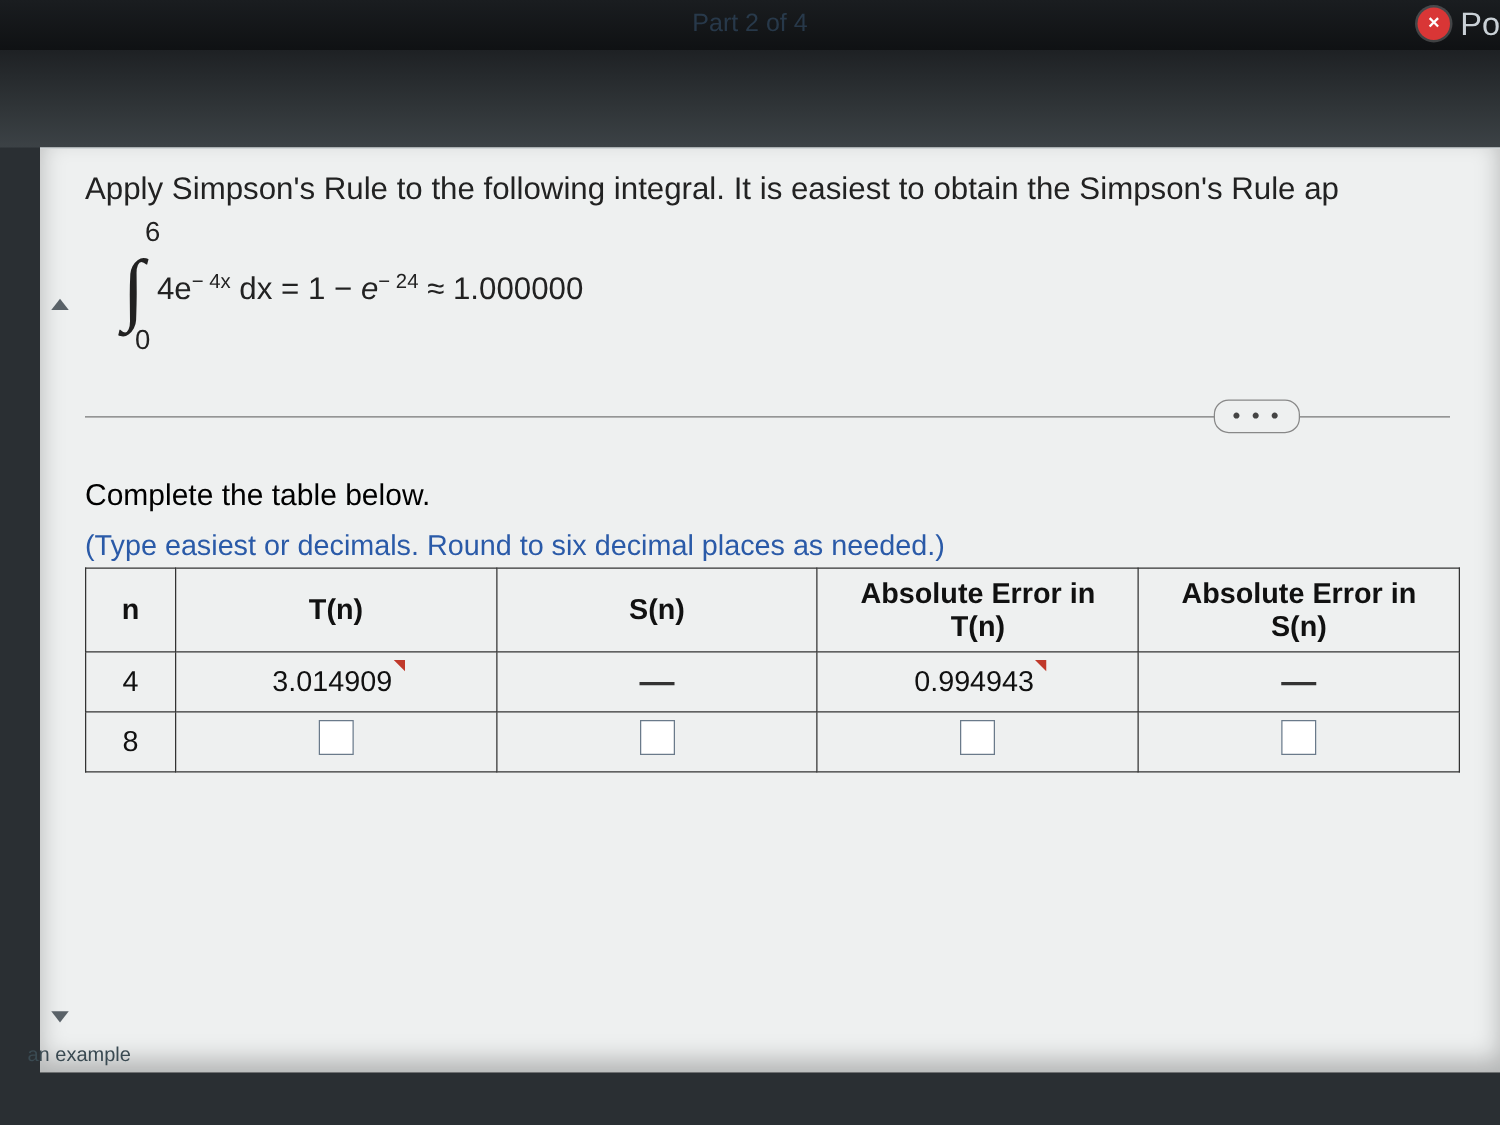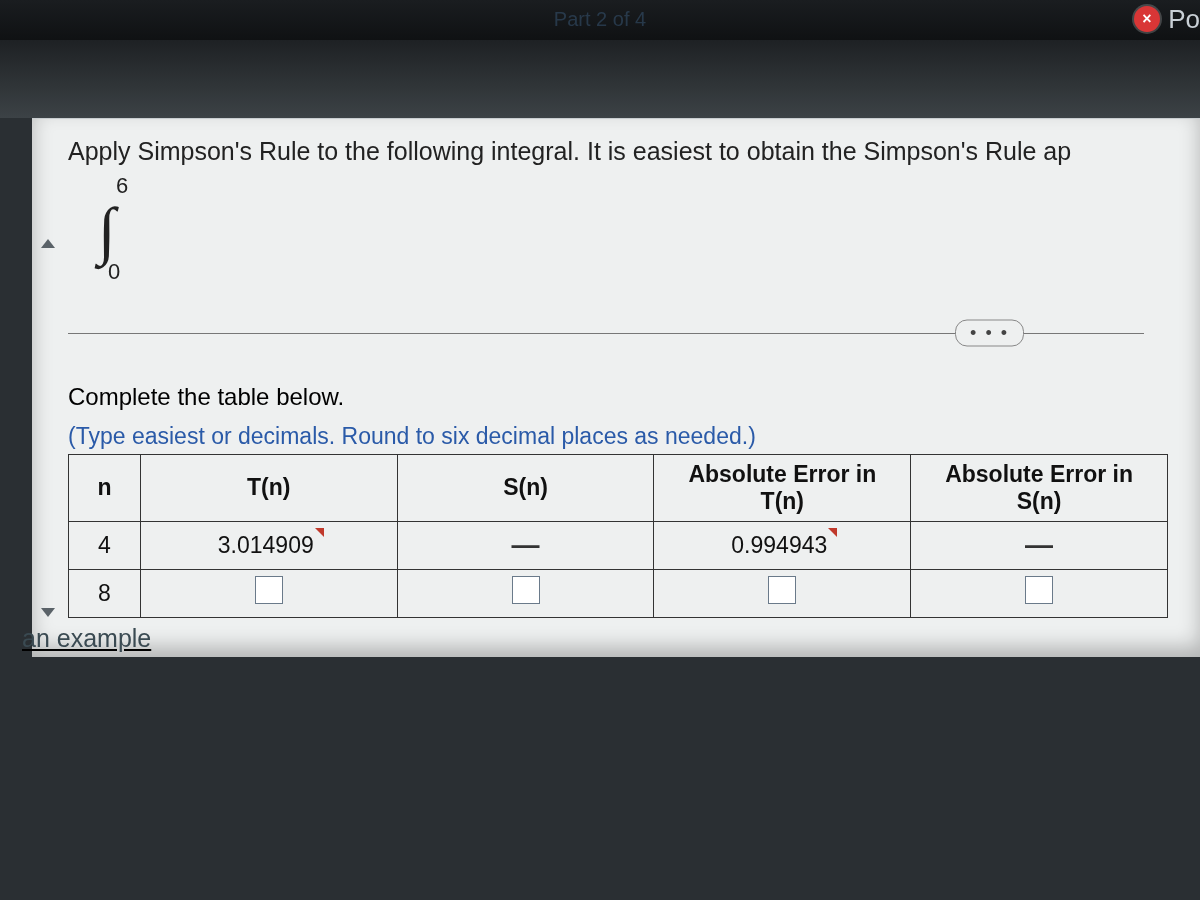--- a/index.html
+++ b/index.html
@@ -51,22 +51,22 @@
     font-size: 26px;
   }
   .shadow-strip {
     height: 78px;
     background: linear-gradient(#1e2124, #303538 60%, #3c4246);
   }
   .page {
     margin: 0 0 0 32px;
     background: #eef0f0;
     border-top: 1px solid #c8cdd0;
-    height: 539px;
-    padding: 16px 16px 0 36px;
+    height: 740px;
+    padding: 16px 0 0 36px;
     position: relative;
     box-shadow: 0 -10px 20px rgba(0,0,0,.25) inset;
   }
   .left-scroll {
     position: absolute;
     left: 6px;
     top: 0;
     bottom: 0;
     width: 20px;
     display: flex;
@@ -194,22 +194,21 @@
     border: 1px solid #6a7a8a;
     background: #fff;
   }
   .dash { font-size: 28px; color: #333; font-weight: bold; }
   .bottom-links {
     position: absolute;
     bottom: 4px;
     left: -10px;
     display: flex;
     gap: 40px;
-    font-size: 25px;
-    text-decoration: underline;
+    font-size: 16px;
   }
   .link { color: #3a4a52; }
   .link.blue { color: #2a5aa8; }
   .caret-up {
     display: inline-block;
     width: 0; height: 0;
     border-left: 6px solid transparent;
     border-right: 6px solid transparent;
     border-bottom: 8px solid #2a5aa8;
     margin-left: 4px;
@@ -234,20 +233,23 @@
     <div class="arrow up"></div>
     <div class="arrow down"></div>
   </div>
 
   <p class="prompt">Apply Simpson's Rule to the following integral. It is easiest to obtain the Simpson's Rule ap</p>
 
   <div class="integral-block">
     <span class="int-symbol">∫
       <span class="int-upper">6</span>
       <span class="int-lower">0</span>
+    </span>
+    <span class="math-text">
+      <span>4e</span><sup>− 4x</sup><span> dx = 1 − </span><span class="italic">e</span><sup>− 24</sup><span> ≈ 1.000000</span>
     </span>
   </div>
 
   <div class="divider-row">
     <div class="divider-line"></div>
     <div class="ellipsis-pill"><span>• • •</span></div>
   </div>
 
   <div class="section-text">Complete the table below.</div>
   <div class="hint-text">(Type easiest or decimals. Round to six decimal places as needed.)</div>

